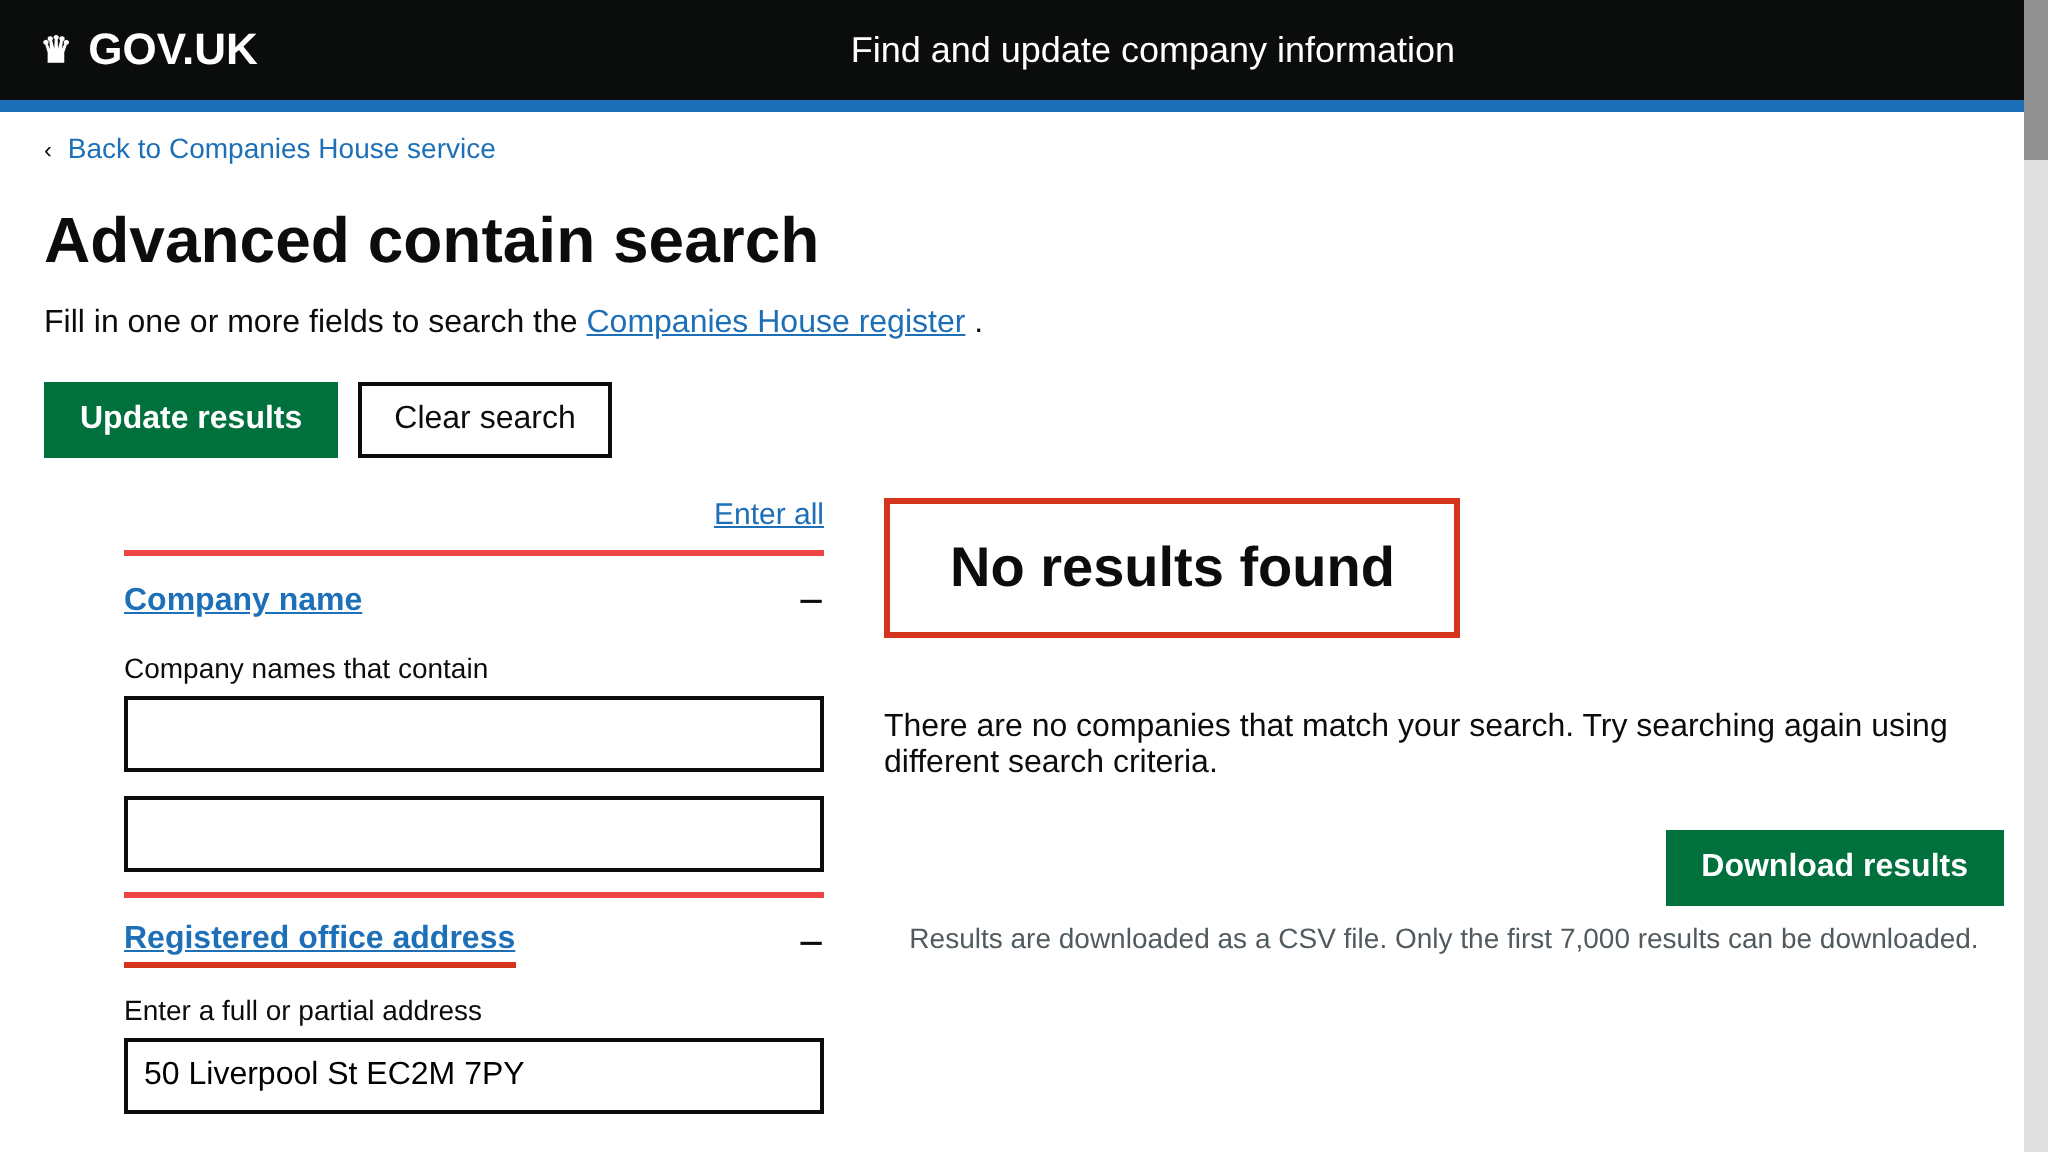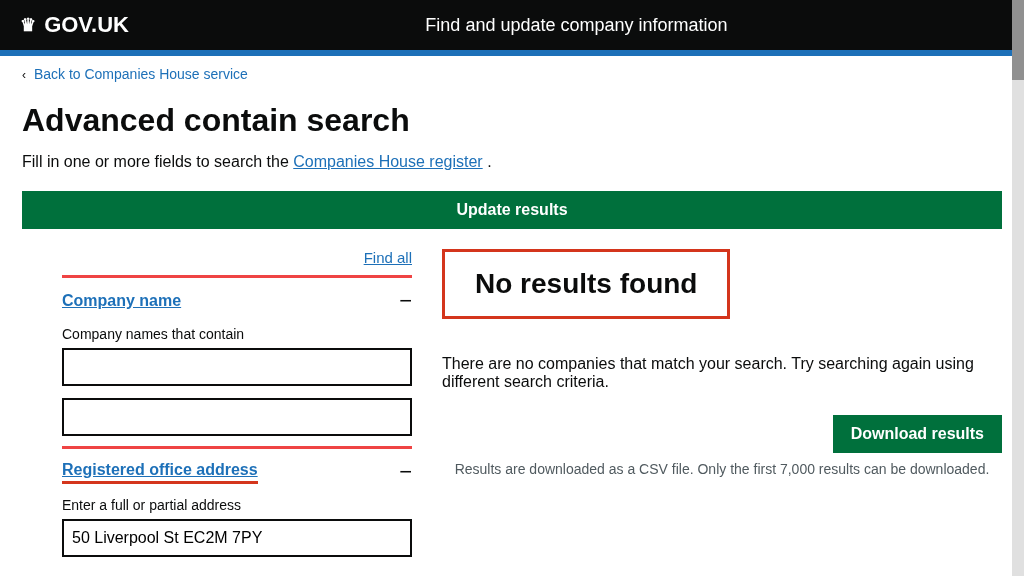--- a/index.html
+++ b/index.html
@@ -74,21 +74,20 @@
     .subtitle a {
       color: #1d70b8;
       text-decoration: underline;
     }
 
     
     .buttons-row {
       display: flex;
       gap: 10px;
       margin-bottom: 20px;
-      flex-direction: column;
     }
     .btn-update {
       background: #00703c;
       color: #fff;
       border: none;
       padding: 10px 18px;
       font-size: 16px;
       font-weight: bold;
       cursor: pointer;
     }
@@ -256,28 +255,29 @@
   <h1 class="page-title">Advanced contain search</h1>
 
   <p class="subtitle">
     <span>Fill in one or more fields to search the</span>
     <a>Companies House register</a>
     <span>.</span>
   </p>
 
   <div class="buttons-row">
     <button class="btn-update">Update results</button>
+    <button class="btn-clear">Clear search</button>
   </div>
 
   <div class="two-col">
 
     <div class="left-panel">
 
       <div class="open-all-row">
-        <span class="open-all-link">Find all</span>
+        <span class="open-all-link">Enter all</span>
       </div>
 
       <div class="accordion-section">
         <div class="accordion-header">
           <span class="accordion-label">Company name</span>
           <span class="accordion-icon">−</span>
         </div>
         <div class="field-group">
           <label class="field-label">Company names that contain</label>
           <input class="text-input" type="text" value="" style="">

